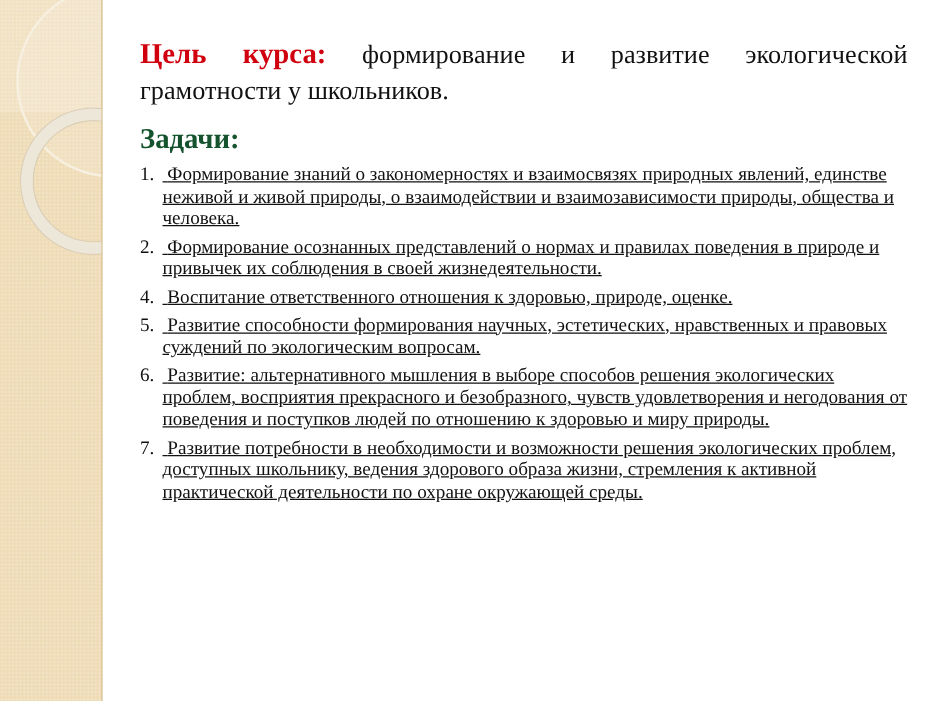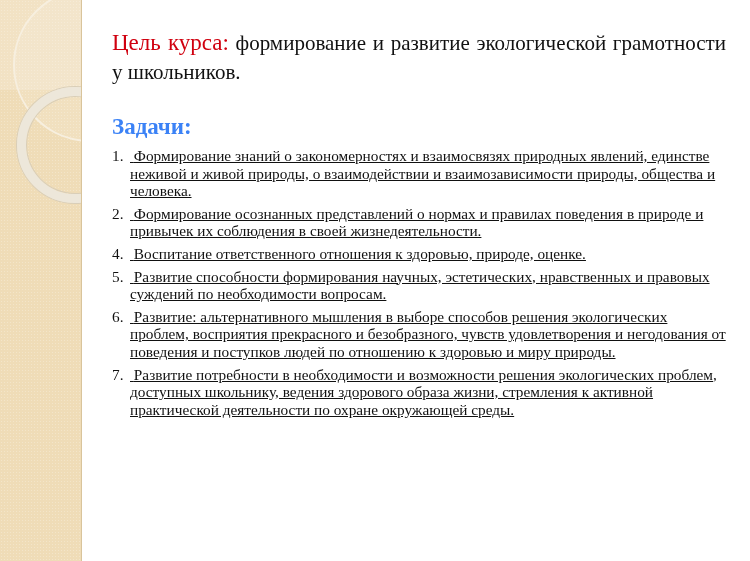--- a/index.html
+++ b/index.html
@@ -35,24 +35,24 @@
       border: 9px solid #ede7da;
       box-shadow: inset 0 0 0 1px #d9ceb8, 0 0 0 1px #d9ceb8;
     }
     .content {
       position: absolute; left: 112px; top: 28px; width: 614px;
     }
     .goal {
       font-size: 21px; line-height: 29px; text-align: justify;
       text-align-last: left;
     }
-    .goal .goal-label { color: #d0000f; font-weight: normal; font-size: 23px; }
+    .goal .goal-label { color: #d0000f; font-weight: bold; font-size: 23px; }
     .tasks-title {
-      color: #3b82f6; font-weight: bold; font-size: 23px;
-      margin-top: 26px; line-height: 28px;
+      color: #14532d; font-weight: bold; font-size: 23px;
+      margin-top: 10px; line-height: 28px;
     }
     ol.tasks { list-style: none; margin: 6px 0 0 0; padding: 0; text-decoration: underline; }
     ol.tasks li {
       font-size: 15.3px; line-height: 17.6px;
       padding-left: 18px; text-indent: -18px;
       margin-bottom: 5px;
     }
     ol.tasks li .num { display: inline-block; min-width: 18px; text-indent: 0; }
   </style>
 </head>
@@ -66,17 +66,17 @@
 
 <div class="content">
   <div class="goal">
     <span class="goal-label">Цель курса:</span><span> формирование и развитие экологической грамотности у школьников.</span>
   </div>
   <div class="tasks-title">Задачи:</div>
   <ol class="tasks">
     <li><span class="num">1.</span> <span>Формирование знаний о закономерностях и взаимосвязях природных явлений, единстве неживой и живой природы, о взаимодействии и взаимозависимости природы, общества и человека.</span></li>
     <li><span class="num">2.</span> <span>Формирование осознанных представлений о нормах и правилах поведения в природе и привычек их соблюдения в своей жизнедеятельности.</span></li>
     <li><span class="num">4.</span> <span>Воспитание ответственного отношения к здоровью, природе, оценке.</span></li>
-    <li><span class="num">5.</span> <span>Развитие способности формирования научных, эстетических, нравственных и правовых суждений по необходимости вопросам.</span></li>
+    <li><span class="num">5.</span> <span>Развитие способности формирования научных, эстетических, нравственных и правовых суждений по экологическим вопросам.</span></li>
     <li><span class="num">6.</span> <span>Развитие: альтернативного мышления в выборе способов решения экологических проблем, восприятия прекрасного и безобразного, чувств удовлетворения и негодования от поведения и поступков людей по отношению к здоровью и миру природы.</span></li>
     <li><span class="num">7.</span> <span>Развитие потребности в необходимости и возможности решения экологических проблем, доступных школьнику, ведения здорового образа жизни, стремления к активной практической деятельности по охране окружающей среды.</span></li>
   </ol>
 </div>
 
 </body></html>

